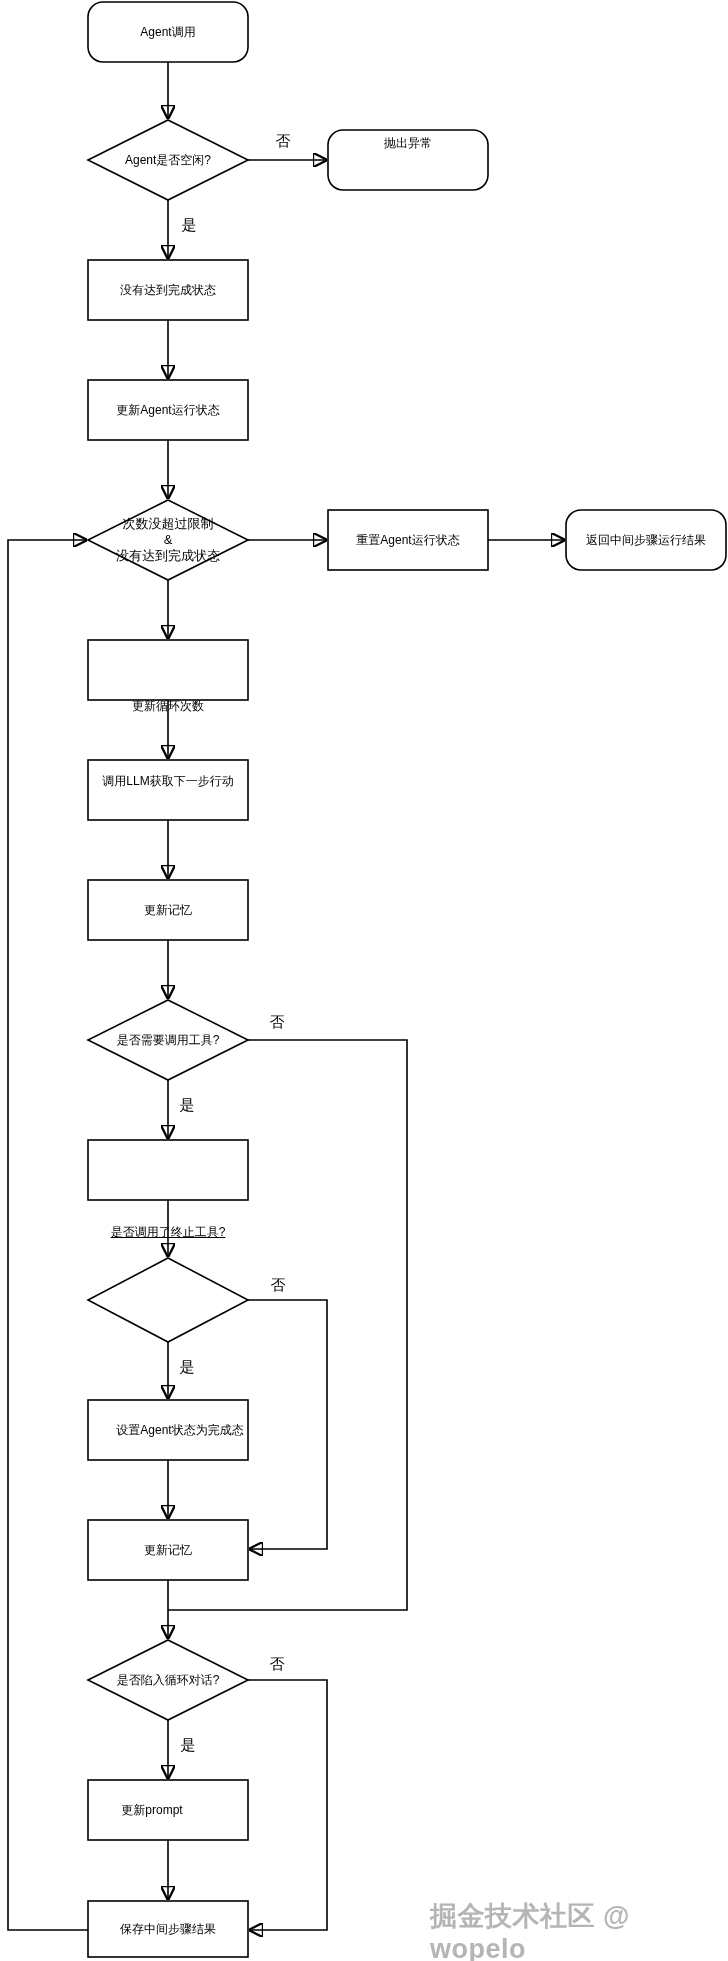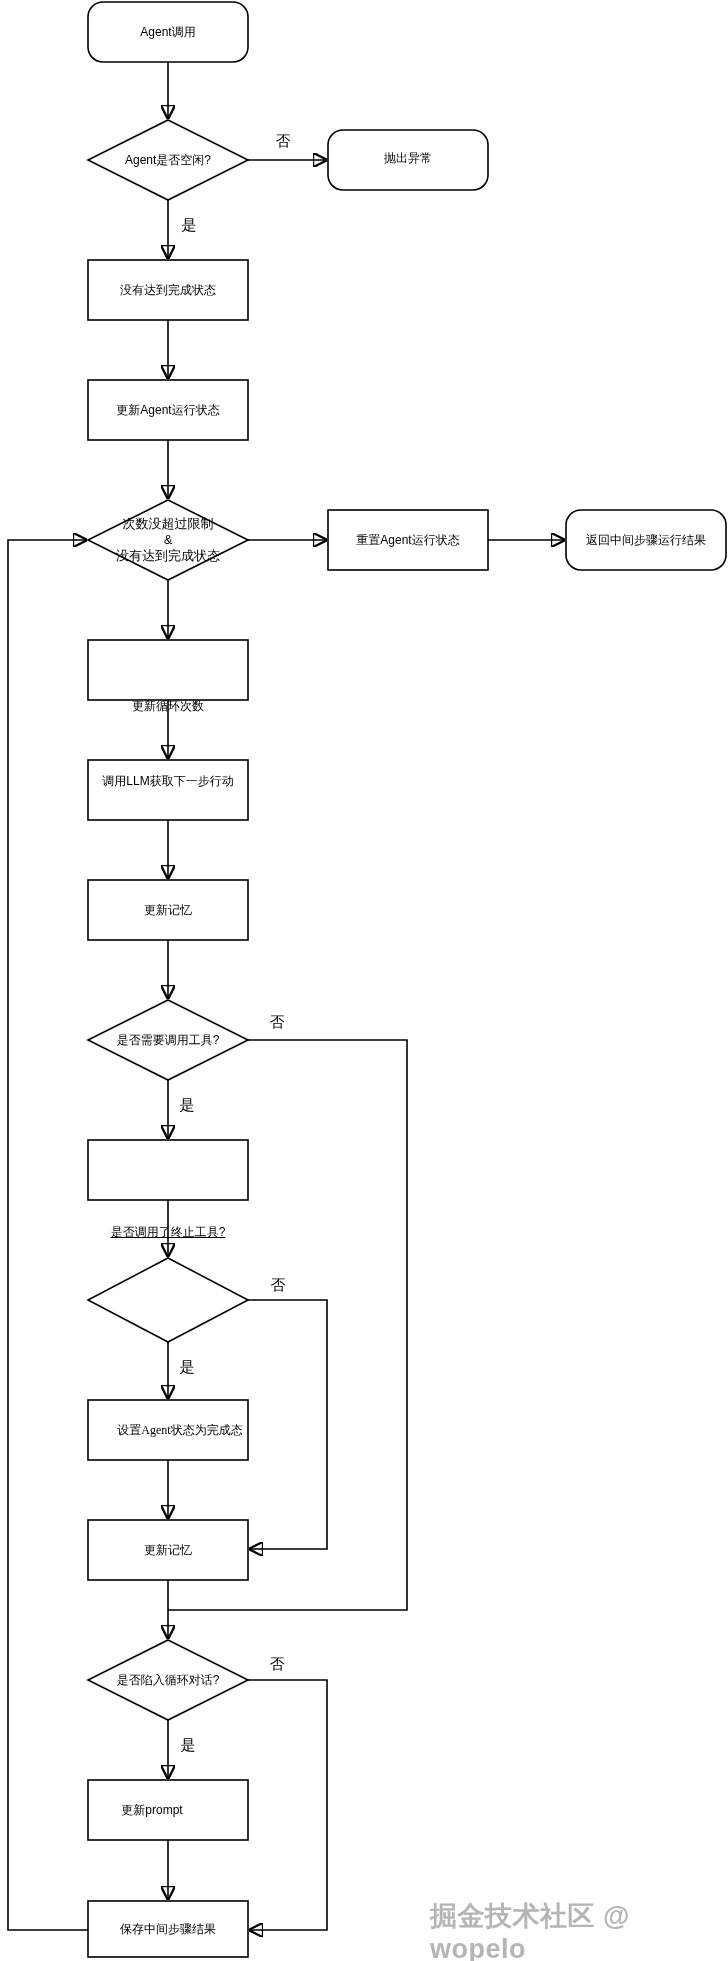--- a/index.html
+++ b/index.html
@@ -78,34 +78,34 @@
     <path d="M168 1460 V1518" marker-end="url(#arr)"></path>
     <path d="M168 1580 V1638" marker-end="url(#arr)"></path>
     <path d="M248 1680 H327 V1930 H250" marker-end="url(#arr)"></path>
     <path d="M168 1720 V1778" marker-end="url(#arr)"></path>
     <path d="M168 1840 V1899" marker-end="url(#arr)"></path>
     <path d="M88 1930 H8 V540 H86" marker-end="url(#arr)"></path>
   </svg>
 
   <div class="nlabel" style="left:88px;top:2px;width:160px;height:60px;">Agent调用</div>
   <div class="nlabel" style="left:88px;top:120px;width:160px;height:80px;">Agent是否空闲?</div>
-  <div class="nlabel" style="left:328px;top:128px;width:160px;height:60px;">抛出异常</div>
+  <div class="nlabel" style="left:328px;top:113px;width:160px;height:60px;">抛出异常</div>
   <div class="nlabel" style="left:88px;top:260px;width:160px;height:60px;">没有达到完成状态</div>
   <div class="nlabel" style="left:88px;top:500px;width:160px;height:80px;font-size:13px;line-height:1.25;">次数没超过限制
 &amp;
 没有达到完成状态</div>
   <div class="nlabel" style="left:88px;top:380px;width:160px;height:60px;">更新Agent运行状态</div>
   <div class="nlabel" style="left:328px;top:510px;width:160px;height:60px;">重置Agent运行状态</div>
   <div class="nlabel" style="left:566px;top:510px;width:160px;height:60px;">返回中间步骤运行结果</div>
   <div class="nlabel" style="left:88px;top:640px;width:160px;height:60px;margin-top:36px;">更新循环次数</div>
   <div class="nlabel" style="left:88px;top:760px;width:160px;height:43px;">调用LLM获取下一步行动</div>
   <div class="nlabel" style="left:88px;top:880px;width:160px;height:60px;">更新记忆</div>
   <div class="nlabel" style="left:88px;top:1000px;width:160px;height:80px;">是否需要调用工具?</div>
   <div class="nlabel" style="left:88px;top:1190px;width:160px;height:84px;text-decoration:underline;">是否调用了终止工具?</div>
-  <div class="nlabel" style="left:88px;top:1400px;width:184px;height:60px;font-family:Liberation Serif, serif;">设置Agent状态为完成态</div>
+  <div class="nlabel" style="left:88px;top:1400px;width:184px;height:60px;">设置Agent状态为完成态</div>
   <div class="nlabel" style="left:88px;top:1520px;width:160px;height:60px;">更新记忆</div>
   <div class="nlabel" style="left:88px;top:1640px;width:160px;height:80px;">是否陷入循环对话?</div>
   <div class="nlabel" style="left:88px;top:1780px;width:128px;height:60px;">更新prompt</div>
   <div class="nlabel" style="left:88px;top:1901px;width:160px;height:56px;">保存中间步骤结果</div>
 
   <div class="elabel" style="left:283px;top:141px;">否</div>
   <div class="elabel" style="left:189px;top:225px;">是</div>
   <div class="elabel" style="left:277px;top:1022px;">否</div>
   <div class="elabel" style="left:187px;top:1105px;">是</div>
   <div class="elabel" style="left:278px;top:1285px;">否</div>

